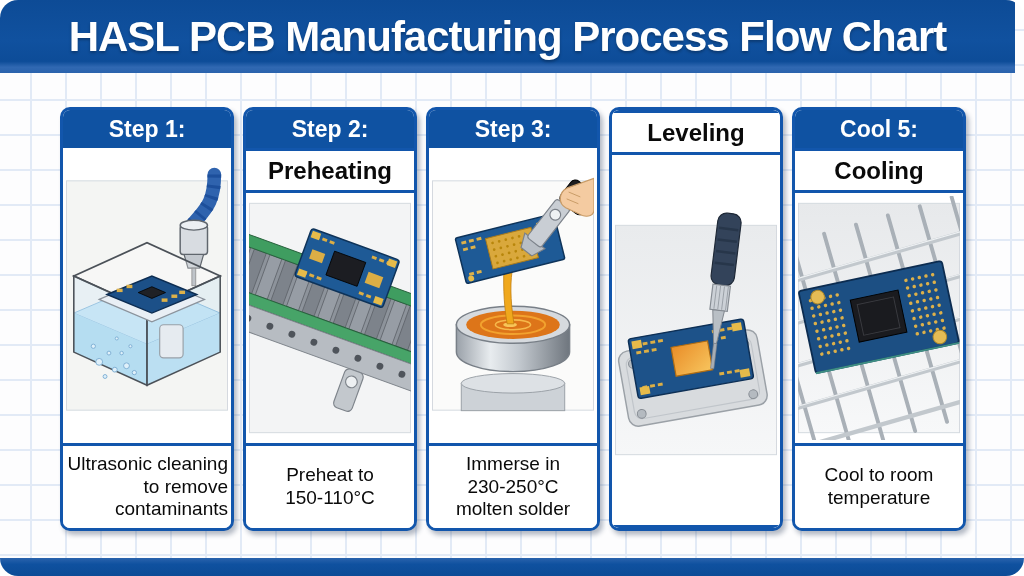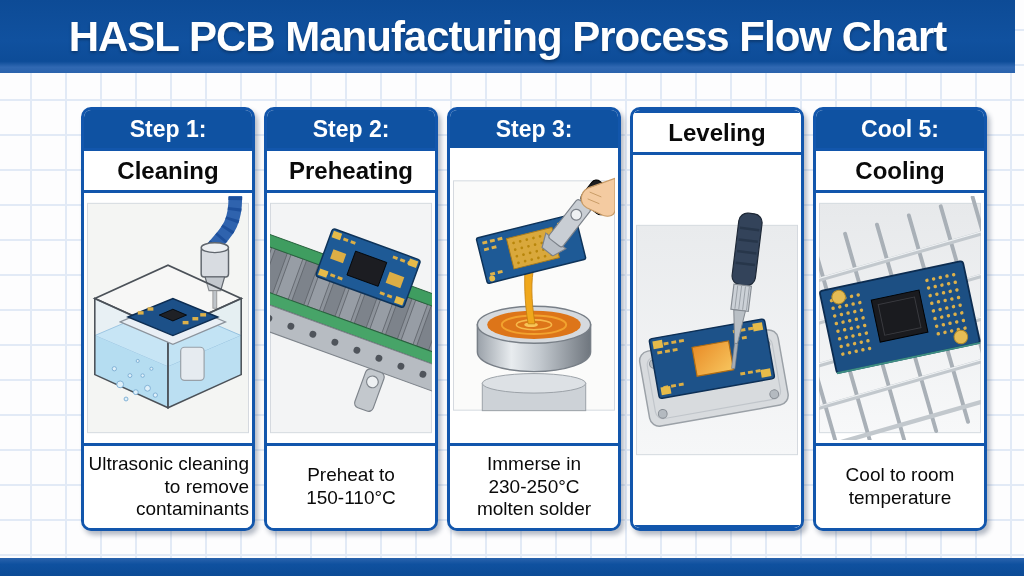--- a/index.html
+++ b/index.html
@@ -5,33 +5,34 @@
   * { margin:0; padding:0; box-sizing:border-box; }
   html,body { width:1024px; height:576px; font-family:"Liberation Sans", sans-serif; }
   .page {
     position:relative; width:1024px; height:576px; overflow:hidden;
     background-color:#fdfdfe;
     background-image:
       linear-gradient(#e2eaf6 2px, transparent 2px),
       linear-gradient(90deg, #e2eaf6 2px, transparent 2px);
     background-size:35px 35px;
     background-position:-5px -6px;
+    border-radius:18px;
   }
   .banner {
     position:absolute; left:0; top:0; width:1015px; height:73px;
     background:linear-gradient(180deg,#0d4b96 0%, #10519f 55%, #0d4c98 84%, #3068b2 92%, #2a63ad 100%);
     display:flex; align-items:center; justify-content:center;
   }
   .banner h1 {
     color:#fff; font-size:42px; font-weight:bold; letter-spacing:-1px;
     text-shadow:0 2px 3px rgba(0,0,0,0.28);
   }
   .cards {
     position:absolute; left:60px; top:107px; width:906px; height:424px;
-    display:flex; justify-content:space-between;margin-left:21px;
+    display:flex; justify-content:space-between;
   }
   .card {
     width:174px; height:424px;
     border:3px solid #1256ac; border-radius:10px; background:#fff;
     box-shadow:3px 4px 5px rgba(30,50,80,0.33);
     display:flex; flex-direction:column; overflow:hidden;
   }
   .card-head {
     height:38px; background:#0f52a2; color:#fff;
     display:flex; align-items:center; justify-content:center;
@@ -66,23 +67,20 @@
 
   <header class="banner">
     <h1>HASL PCB Manufacturing Process Flow Chart</h1>
   </header>
 
   <main class="cards">
 
     <section class="card">
       <div class="card-head">
         <span>Step 1:</span>
-      </div>
-      <div class="card-name">
-        <span>Cleaning</span>
       </div>
       <div class="card-art">
         <svg viewBox="0 0 166 236">
           <rect x="0.5" y="0.5" width="165" height="235" fill="#f4f5f3" stroke="#d4d9df"></rect>
 
           <path d="M152,-6 C152,24 142,30 129,46" fill="none" stroke="#2f63ae" stroke-width="14" stroke-linecap="round"></path>
           <path d="M152,-6 C152,24 142,30 129,46" fill="none" stroke="#1d4f9b" stroke-width="14" stroke-dasharray="3 8"></path>
 
           <rect x="117" y="46" width="28" height="30" rx="3" fill="#d8dce1" stroke="#60666d" stroke-width="1.5"></rect>
           <ellipse cx="131" cy="46" rx="14" ry="5" fill="#eceff2" stroke="#60666d" stroke-width="1.5"></ellipse>

